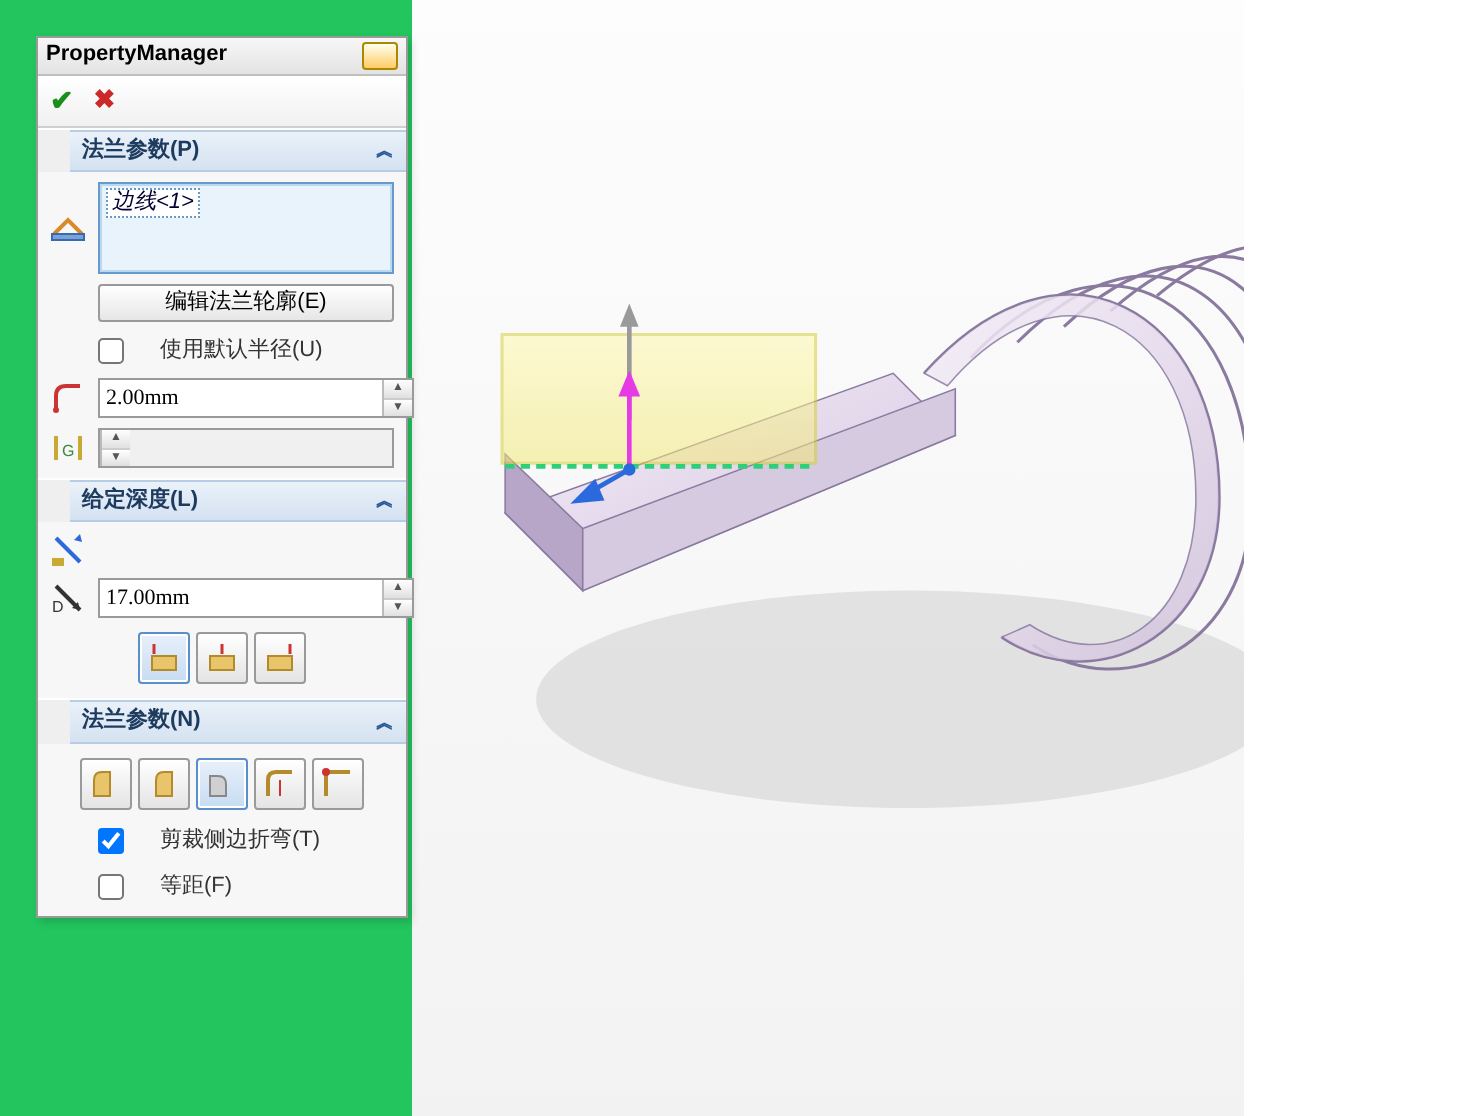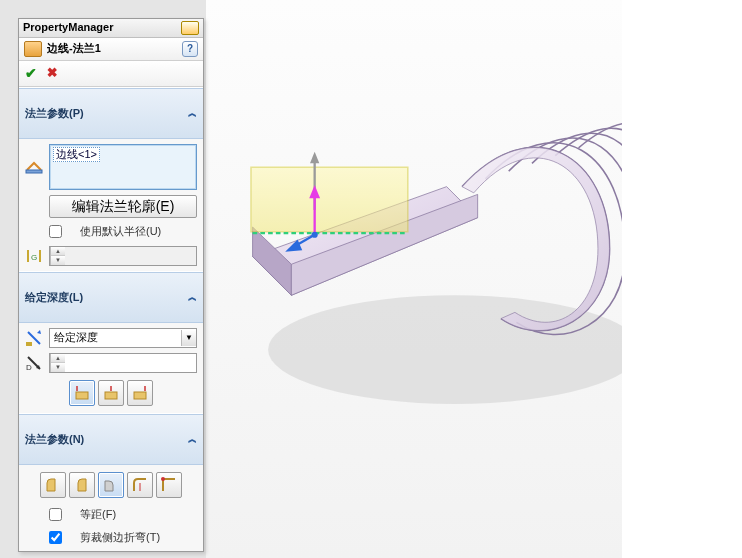--- a/index.html
+++ b/index.html
@@ -1,37 +1,37 @@
 <!DOCTYPE html>
 <html><head>
 <meta charset="utf-8">
 <style>
   html,body{margin:0;padding:0;font:11px/1.2 "Microsoft YaHei",Tahoma,sans-serif;background:#fff;color:#000;}
-  .app{position:relative;width:622px;height:558px;overflow:hidden;background:#e5e5e5;}
+  .app{position:relative;width:622px;height:558px;overflow:hidden;background:#22c55e;}
   .viewport{position:absolute;left:206px;top:0;right:0;bottom:0;background:linear-gradient(180deg,#fdfdfd 0%,#f2f2f2 100%);}
   .viewport svg{width:100%;height:100%;}
   .pm{position:absolute;left:18px;top:18px;width:184px;background:#efefef;border:1px solid #9a9a9a;box-shadow:2px 2px 4px rgba(0,0,0,.15);}
   .pm-titlebar{display:flex;align-items:center;justify-content:space-between;background:linear-gradient(#f7f7f7,#e3e3e3);border-bottom:1px solid #bfbfbf;padding:2px 4px;font-weight:bold;}
   .pm-titlebar .pin{width:16px;height:12px;background:linear-gradient(#ffe,#fc6);border:1px solid #a80;border-radius:2px;}
   .feature-row{display:flex;align-items:center;gap:5px;background:linear-gradient(#fff,#f0f0f0);border-bottom:1px solid #cfcfcf;padding:3px 5px;font-weight:bold;}
   .feature-row .ficon{width:16px;height:14px;background:linear-gradient(#ffd28a,#e8a33d);border:1px solid #b57a1f;border-radius:2px;position:relative;}
   .feature-row .help{width:14px;height:14px;border:1px solid #7a98c0;border-radius:3px;background:linear-gradient(#fff,#d6e4f4);color:#2a5a9a;font-weight:bold;text-align:center;line-height:13px;margin-left:auto;font-size:10px;}
   .okrow{display:flex;gap:10px;padding:4px 6px;background:linear-gradient(#fff,#f1f1f1);border-bottom:1px solid #cfcfcf;}
   .ok{color:#1a8f1a;font-weight:bold;font-size:14px;}
   .cancel{color:#cc2a2a;font-weight:bold;font-size:13px;}
   .section{border-top:1px solid #fff;}
-  .shead{display:flex;align-items:center;justify-content:space-between;background:linear-gradient(#eaf1f9,#d4e2f1);border-top:1px solid #b7cde6;border-bottom:1px solid #b7cde6;padding:18px 6px;font-weight:bold;color:#1d3a5f;}
+  .shead{display:flex;align-items:center;justify-content:space-between;background:linear-gradient(#eaf1f9,#d4e2f1);border-top:1px solid #b7cde6;border-bottom:1px solid #b7cde6;padding:3px 6px;font-weight:bold;color:#1d3a5f;margin-left:16px;}
   .shead .chev{color:#2a5a9a;font-size:9px;}
   .sbody{background:#f7f7f7;padding:5px 6px;display:flex;flex-direction:column;gap:5px;}
   .row{display:flex;align-items:center;gap:6px;}
   .slot-icon{width:18px;height:18px;flex:0 0 18px;display:flex;align-items:center;justify-content:center;}
   .svgico{display:block;}
   .listbox{flex:1;height:40px;border:1px solid #6699cc;background:#e9f3fb;padding:2px 3px;font-size:11px;color:#003;box-shadow:inset 0 0 0 1px #bcd8f0;}
-  .listbox .sel{background:#fff;border:1px dotted #6699cc;padding:0 2px;display:inline-block;}
-  .wbtn{flex:1;border:1px solid #9a9a9a;background:linear-gradient(#fff,#e6e6e6);padding:2px 16px;text-align:center;border-radius:2px;font-size:14px;}
+  .listbox .sel{background:#fff;border:1px dotted #6699cc;padding:0 2px;display:inline-block;font-style:italic;}
+  .wbtn{flex:1;border:1px solid #9a9a9a;background:linear-gradient(#fff,#e6e6e6);padding:2px 16px;text-align:center;border-radius:2px;font-size:11px;}
   .chk{display:flex;align-items:center;gap:18px;font-size:11px;color:#333;}
   .chk input{margin:0;}
   .numfield{flex:1;display:flex;border:1px solid #9a9a9a;background:#fff;height:18px;}
   .numfield.dis{background:#f0f0f0;color:#999;}
   .numfield input{flex:1;border:0;padding:0 3px;font:11px Tahoma;background:transparent;min-width:0;}
   .numfield.dis input{color:#999;}
   .spin{width:14px;display:flex;flex-direction:column;border-left:1px solid #bbb;}
   .spin span{flex:1;font-size:6px;text-align:center;line-height:8px;background:linear-gradient(#fff,#e0e0e0);color:#555;}
   .spin span+span{border-top:1px solid #ccc;}
   .combo{flex:1;display:flex;border:1px solid #9a9a9a;background:#fff;height:18px;align-items:center;}
@@ -96,25 +96,20 @@
       </g>
     </svg>
   </div>
 
   <div class="pm">
     <div class="pm-titlebar">
       <span>PropertyManager</span>
       <span class="pin"></span>
     </div>
 
-    <div class="feature-row">
-      <span class="ficon"></span>
-      <span>边线-法兰1</span>
-      <span class="help">?</span>
-    </div>
 
     <div class="okrow">
       <span class="ok">✔</span>
       <span class="cancel">✖</span>
     </div>
 
     <div class="section">
       <div class="shead">
         <span>法兰参数(P)</span>
         <span class="chev">︽</span>
@@ -134,20 +129,35 @@
         <div class="row">
           <span class="slot-icon"></span>
           <div class="wbtn">编辑法兰轮廓(E)</div>
         </div>
         <div class="row">
           <span class="slot-icon"></span>
           <label class="chk">
             <input type="checkbox" style="">
             <span>使用默认半径(U)</span>
           </label>
+        </div>
+        <div class="row">
+          <span class="slot-icon">
+            <svg class="svgico" width="18" height="18" viewBox="0 0 18 18">
+                <path d="M3 15 L3 8 Q3 3 8 3 L15 3" fill="none" stroke="#c33" stroke-width="2"></path>
+                <circle cx="3" cy="15" r="1.5" fill="#c33"></circle>
+              </svg>
+          </span>
+          <div class="numfield">
+            <input value="2.00mm" style="">
+            <div class="spin">
+                <span>▲</span>
+                <span>▼</span>
+              </div>
+          </div>
         </div>
         <div class="row">
           <span class="slot-icon">
             <svg class="svgico" width="18" height="18" viewBox="0 0 18 18">
                 <path d="M3 3 L3 15 M15 3 L15 15" stroke="#c9a933" stroke-width="2"></path>
                 <text x="6" y="13" font-size="8" fill="#3a8a3a">G</text>
               </svg>
           </span>
           <div class="numfield dis">
             <div class="spin">
@@ -167,34 +177,31 @@
       </div>
       <div class="sbody">
         <div class="row">
           <span class="slot-icon">
             <svg class="svgico" width="18" height="18" viewBox="0 0 18 18">
                 <path d="M3 3 L15 15" stroke="#2a6add" stroke-width="2"></path>
                 <path d="M12 4 L15 1 L16 5 Z" fill="#2a6add"></path>
                 <rect x="1" y="13" width="6" height="4" fill="#c9a933"></rect>
               </svg>
           </span>
-          <div class="combo">
-            <span>给定深度</span>
-            <span class="dd">▼</span>
-          </div>
         </div>
         <div class="row">
           <span class="slot-icon">
             <svg class="svgico" width="18" height="18" viewBox="0 0 18 18">
                 <path d="M3 3 L15 15" stroke="#333" stroke-width="2"></path>
                 <path d="M11 14 L15 15 L14 11 Z" fill="#333"></path>
                 <text x="1" y="16" font-size="8" fill="#333">D</text>
               </svg>
           </span>
           <div class="numfield">
+            <input value="17.00mm" style="">
             <div class="spin">
                 <span>▲</span>
                 <span>▼</span>
               </div>
           </div>
         </div>
         <div class="btnrow">
           <div class="sqbtn active">
               <svg width="16" height="16" viewBox="0 0 16 16">
                 <rect x="2" y="7" width="12" height="7" fill="#e8c46a" stroke="#b58a2a"></rect>
@@ -248,28 +255,28 @@
           <div class="sqbtn">
               <svg width="16" height="16" viewBox="0 0 16 16">
                 <path d="M2 14 L2 2 L14 2" fill="none" stroke="#b58a2a" stroke-width="2"></path>
                 <circle cx="2" cy="2" r="2" fill="#c33"></circle>
               </svg>
             </div>
         </div>
         <div class="row">
           <span class="slot-icon"></span>
           <label class="chk">
+            <input type="checkbox" checked="" style="">
+            <span>剪裁侧边折弯(T)</span>
+          </label>
+        </div>
+        <div class="row">
+          <span class="slot-icon"></span>
+          <label class="chk">
             <input type="checkbox" style="">
             <span>等距(F)</span>
           </label>
         </div>
-        <div class="row">
-          <span class="slot-icon"></span>
-          <label class="chk">
-            <input type="checkbox" checked="" style="">
-            <span>剪裁侧边折弯(T)</span>
-          </label>
-        </div>
       </div>
     </div>
 
   </div>
 </div>
 
 </body></html>

